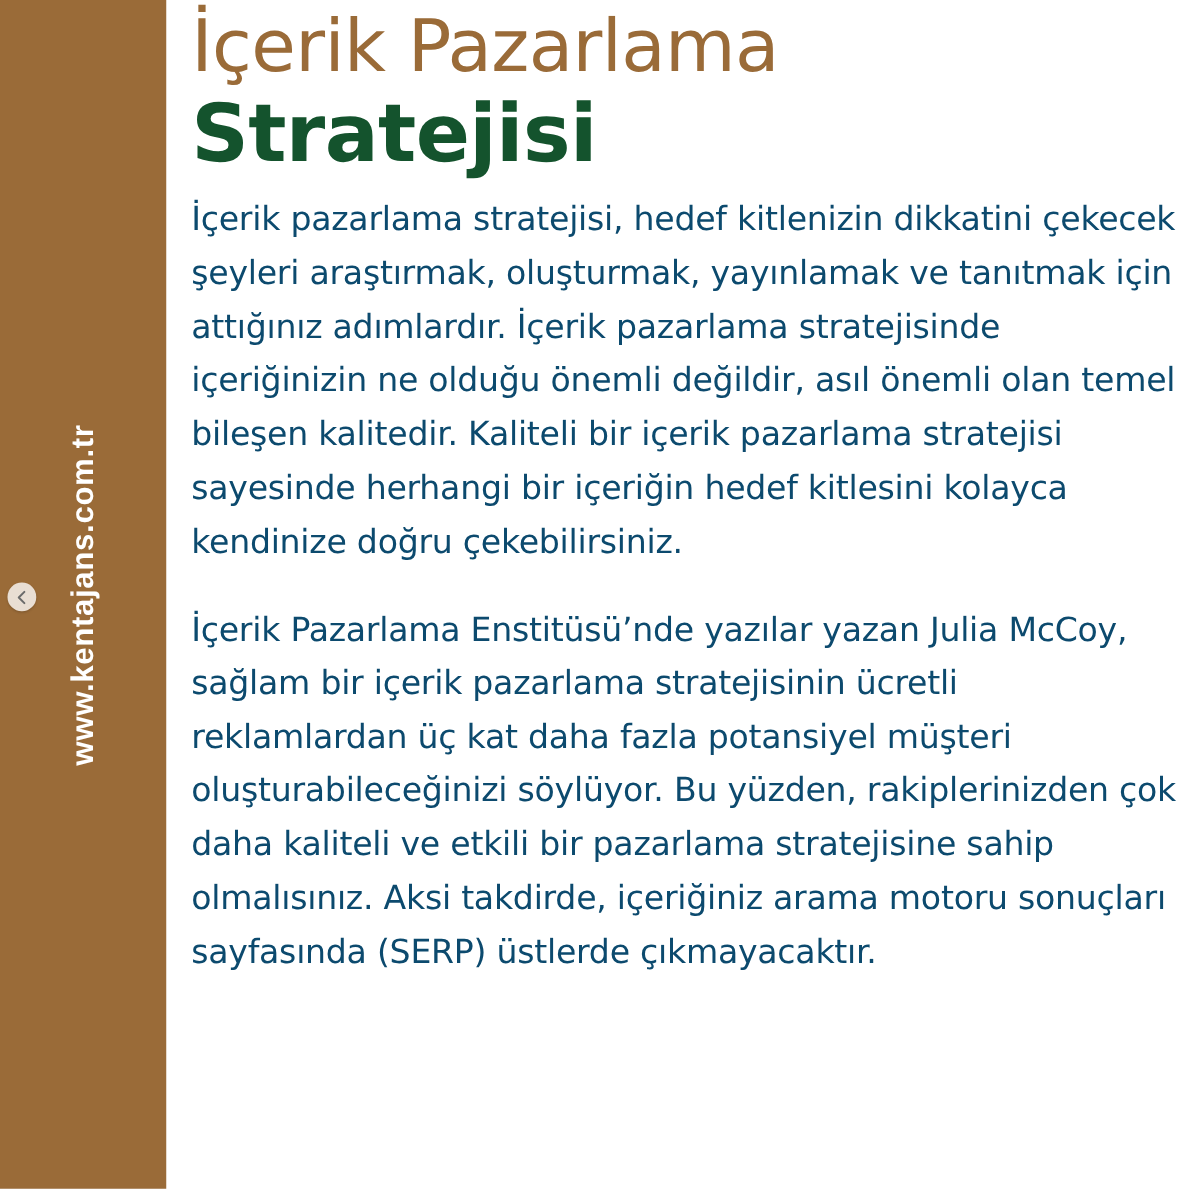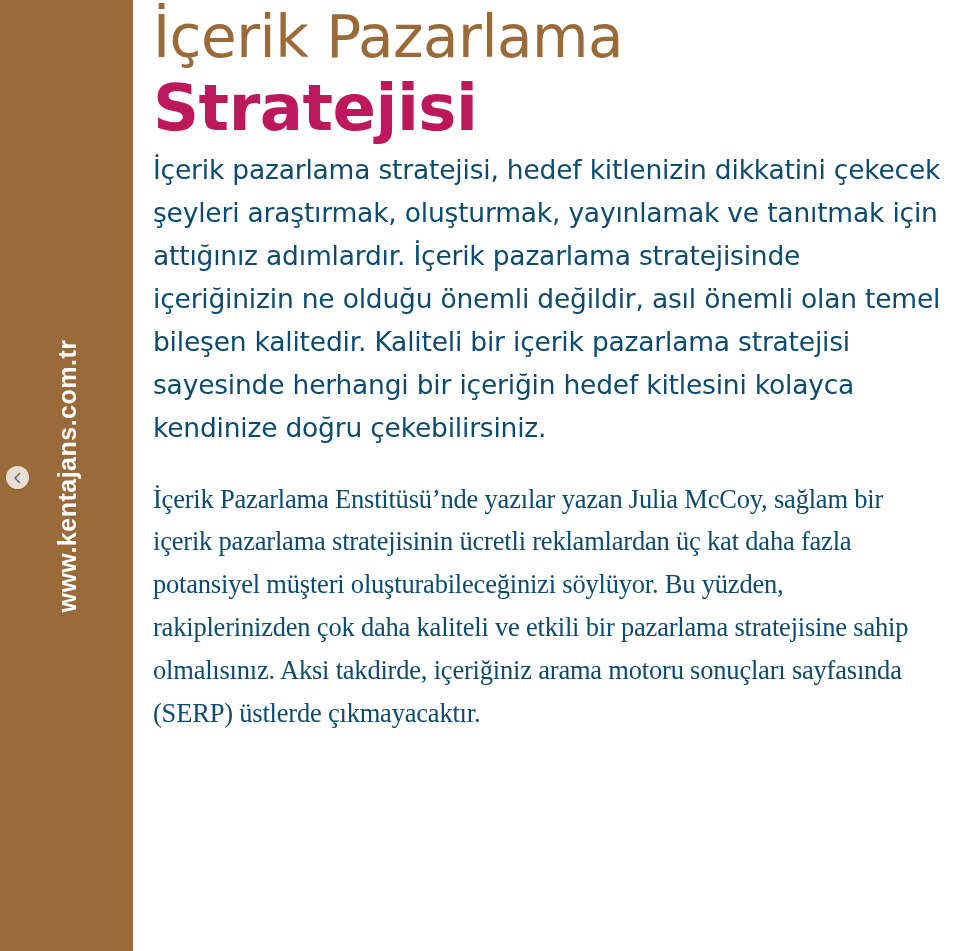--- a/index.html
+++ b/index.html
@@ -67,40 +67,39 @@
   .title-line1 {
     color: #9a6b38;
     font-size: 58px;
     line-height: 1.15;
     font-weight: normal;
     margin: 0;
     letter-spacing: -0.5px;
     font-family: "DejaVu Sans", sans-serif;
   }
   .title-line2 {
-    color: #be185d;
+    color: #14532d;
     font-size: 64px;
     line-height: 1.1;
     font-weight: bold;
-    margin: 2px 0 6px 0;
+    margin: 2px 0 12px 0;
     letter-spacing: -0.5px;
     font-family: "DejaVu Sans", sans-serif;
   }
   .body-para {
     color: #0c4a6e;
     font-size: 26.5px;
     line-height: 1.62;
     margin: 0 0 28px 0;
     font-family: "DejaVu Sans", sans-serif;
     font-weight: 400;
     letter-spacing: -0.2px;
   }
   .body-para:last-child {
     margin-bottom: 8px;
-    font-family: Liberation Serif, serif;
   }
 </style>
 </head>
 <body>
 
 <div class="slide">
 
   <div class="sidebar">
     <div class="sidebar-url">www.kentajans.com.tr</div>
     <div class="nav-prev">

